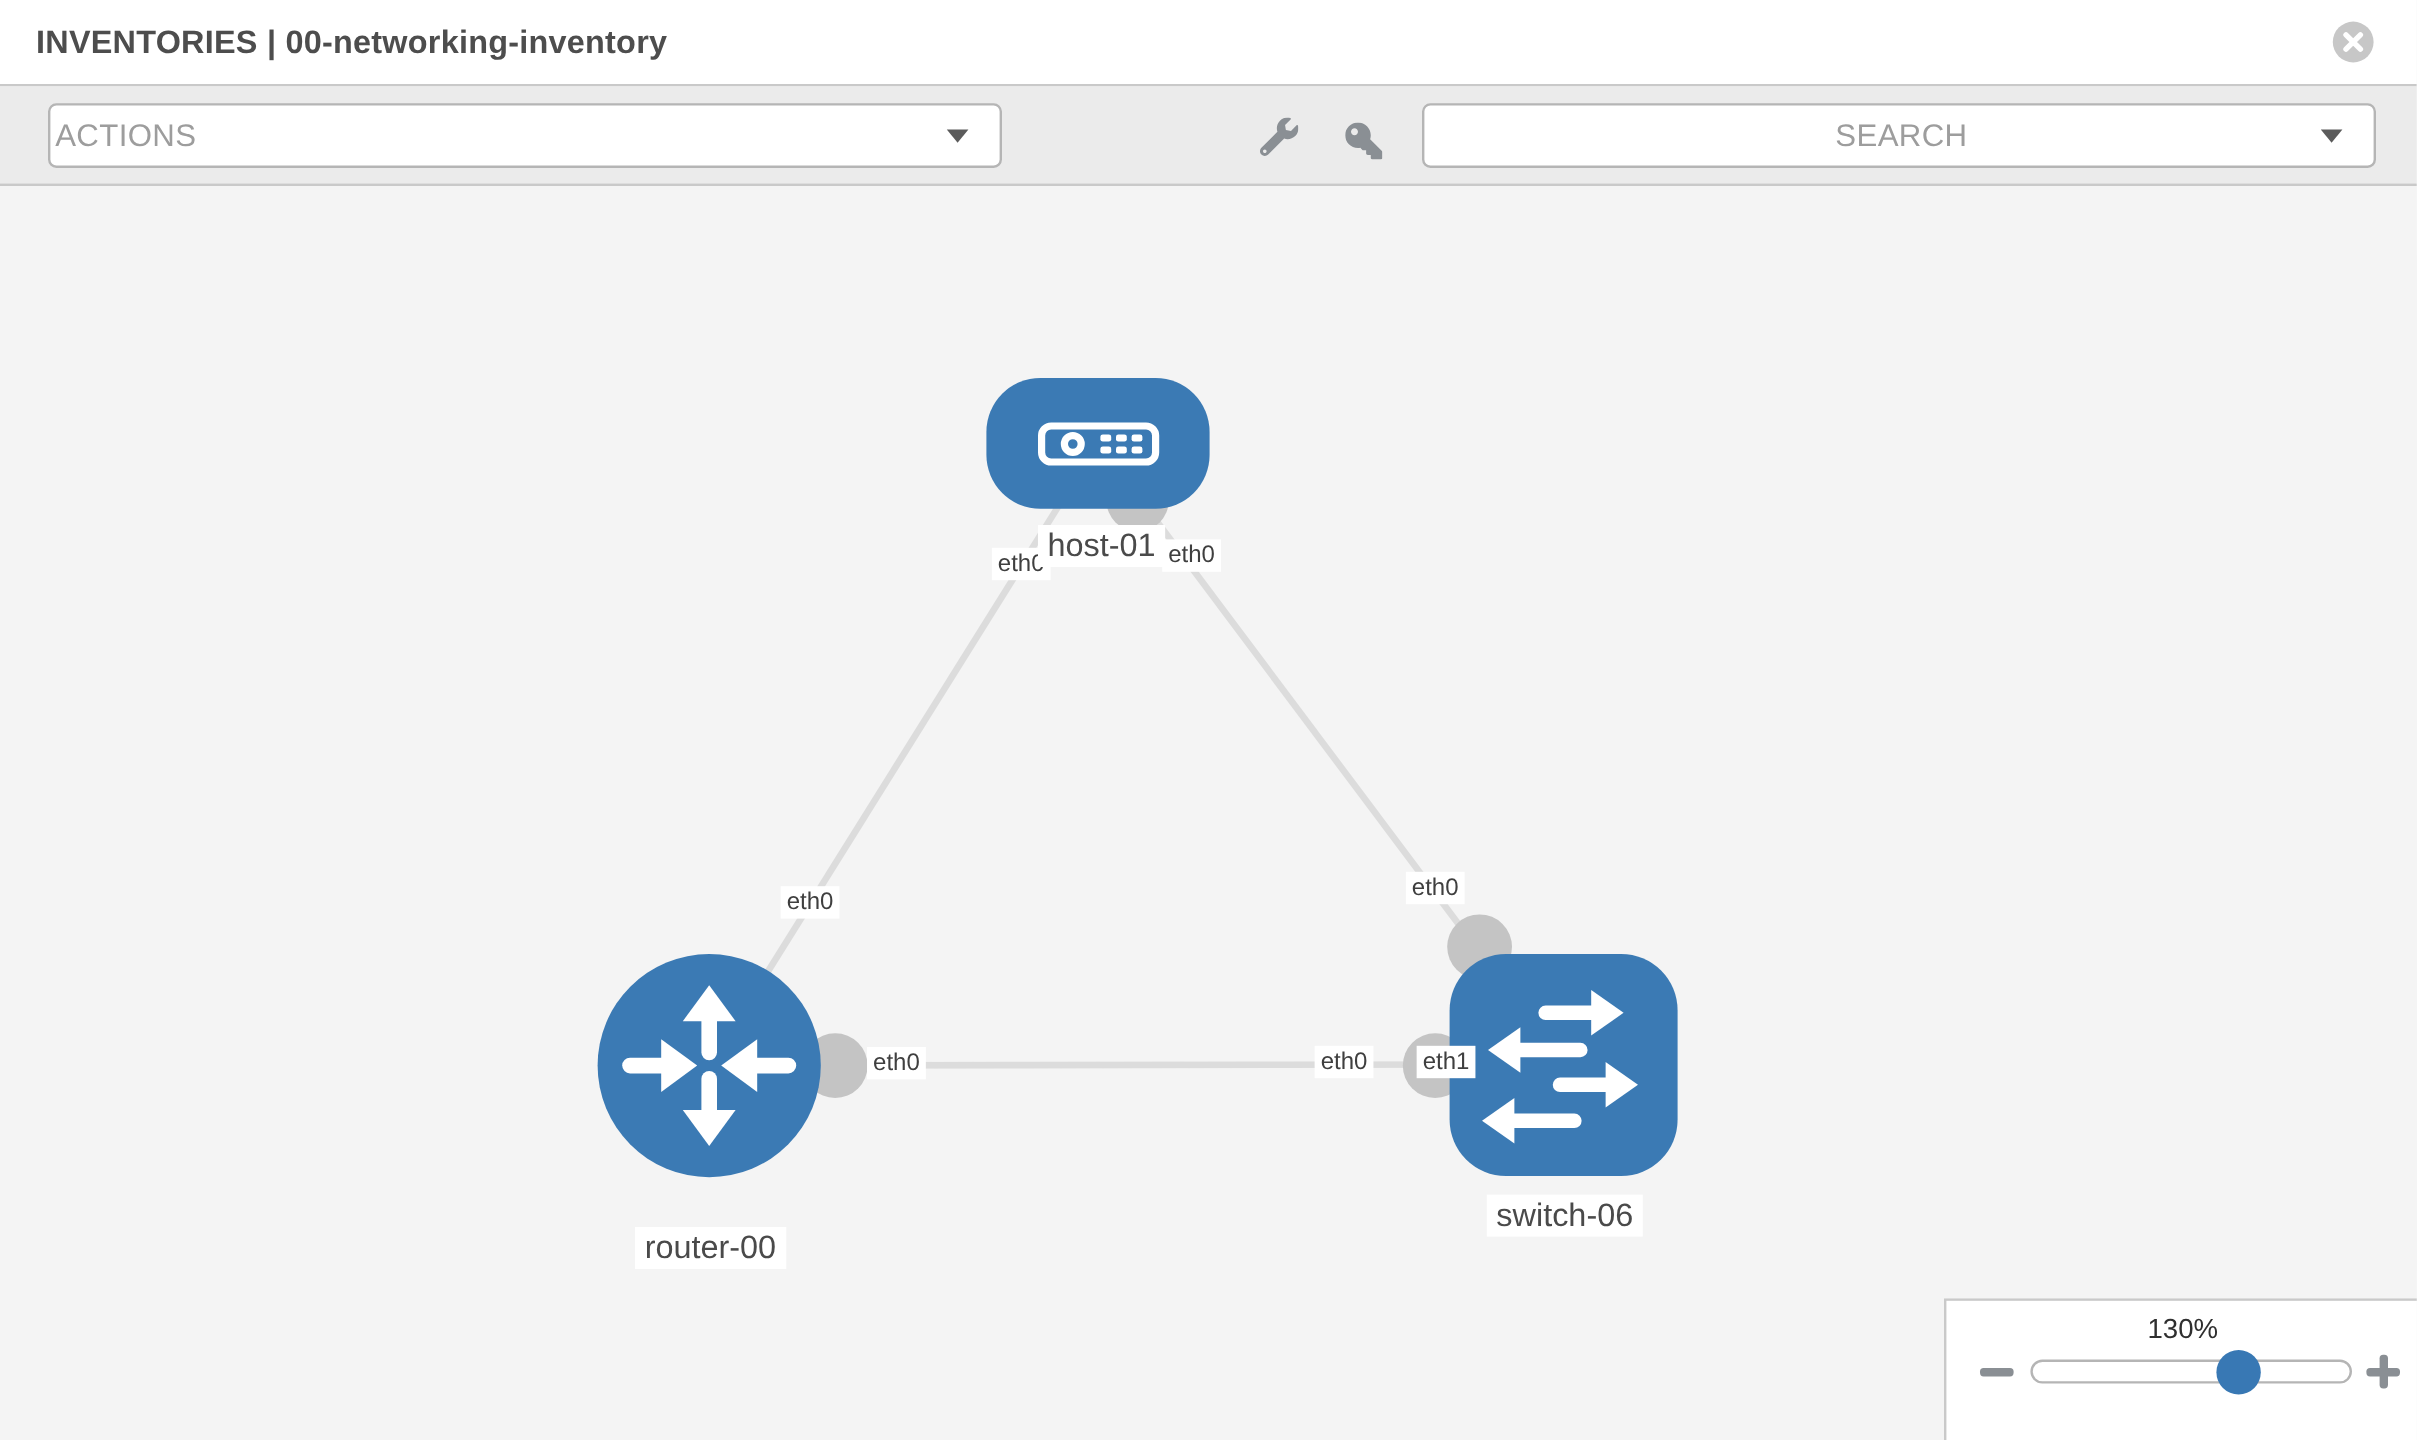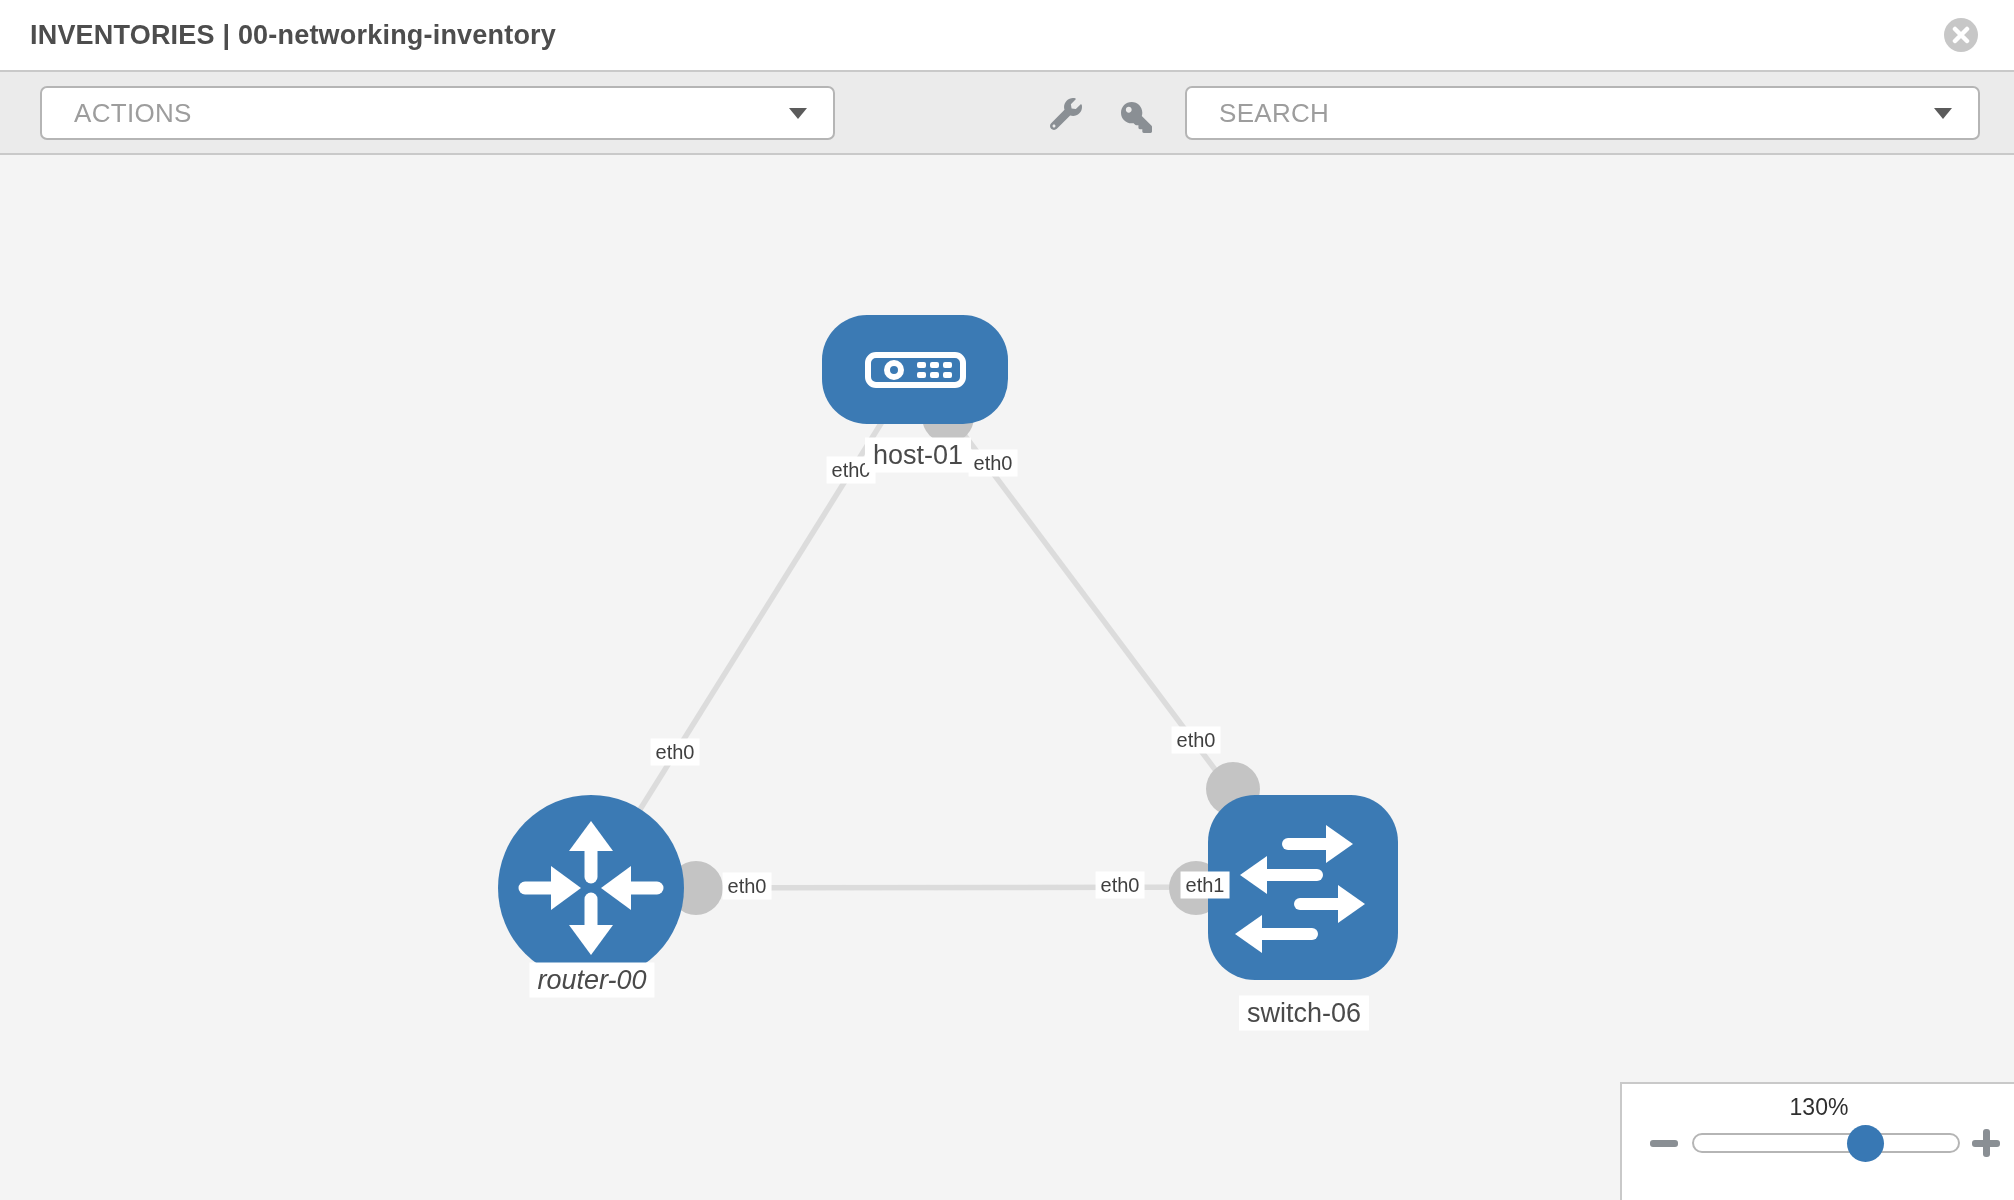--- a/index.html
+++ b/index.html
@@ -8,24 +8,24 @@
 
   
   .header{position:absolute;left:0;top:0;width:2014px;height:70px;background:#ffffff;border-bottom:2px solid #c9c9c9;}
   .header-title{position:absolute;left:30px;top:0;height:70px;line-height:70px;font-size:27px;font-weight:bold;color:#4d4d4d;letter-spacing:.2px;}
   .close-btn{position:absolute;right:36px;top:18px;width:34px;height:34px;border-radius:50%;background:#c7c7c7;display:flex;align-items:center;justify-content:center;cursor:pointer;}
   .close-btn svg{display:block;}
 
   
   .toolbar{position:absolute;left:0;top:72px;width:2014px;height:81px;background:#ebebeb;border-bottom:2px solid #c9c9c9;}
   .select-box{position:absolute;top:14px;height:54px;background:#fff;border:2px solid #b5b5b5;border-radius:7px;display:flex;align-items:center;box-sizing:border-box;cursor:pointer;}
-  .select-box .ph{margin-left:32px;font-size:26px;color:#9d9d9d;letter-spacing:.3px;}
+  .select-box .ph{margin-left:4px;font-size:26px;color:#9d9d9d;letter-spacing:.3px;}
   .caret{position:absolute;right:26px;top:50%;margin-top:-5px;width:0;height:0;border-left:9px solid transparent;border-right:9px solid transparent;border-top:11px solid #5b5b5b;}
   .actions-box{left:40px;width:795px;}
-  .search-box{left:1185px;width:795px;}
+  .search-box{left:1185px;width:795px;justify-content:center;}
   .tool-icon{position:absolute;top:24px;width:36px;height:36px;display:flex;align-items:center;justify-content:center;cursor:pointer;}
   .tool-icon svg{display:block;}
 
   
   .canvas{position:absolute;left:0;top:155px;width:2014px;height:1045px;background:#f4f4f4;}
   .topology-svg{position:absolute;left:0;top:0;}
 
   
   .lbl{position:absolute;transform:translate(-50%,-50%);background:#ffffff;white-space:nowrap;}
   .node-lbl{font-size:27px;color:#4a4a4a;padding:2px 8px;}
@@ -143,21 +143,21 @@
           <line x1="1300" y1="749" x2="1342" y2="749"></line>
           <polygon points="1365,749 1338,730 1338,768" stroke="none"></polygon>
           <line x1="1312" y1="779" x2="1258" y2="779"></line>
           <polygon points="1235,779 1262,760 1262,798" stroke="none"></polygon>
         </g>
       </g>
     </svg>
   </div>
 
   <div class="lbl node-lbl" style="left:918px;top:455px;z-index:3;">host-01</div>
-  <div class="lbl node-lbl" style="left:592px;top:980px;z-index:3;font-style:italic;">router-00</div>
+  <div class="lbl node-lbl" style="left:592px;top:1040px;z-index:3;">router-00</div>
   <div class="lbl node-lbl" style="left:1304px;top:1013px;z-index:3;">switch-06</div>
 
   <div class="lbl if-lbl" style="left:851px;top:470px;z-index:2;">eth0</div>
   <div class="lbl if-lbl" style="left:993px;top:463px;z-index:2;">eth0</div>
   <div class="lbl if-lbl" style="left:675px;top:752px;z-index:2;">eth0</div>
   <div class="lbl if-lbl" style="left:1196px;top:740px;z-index:2;">eth0</div>
   <div class="lbl if-lbl" style="left:747px;top:886px;z-index:2;">eth0</div>
   <div class="lbl if-lbl" style="left:1120px;top:885px;z-index:1;">eth0</div>
   <div class="lbl if-lbl" style="left:1205px;top:885px;z-index:2;">eth1</div>
 

